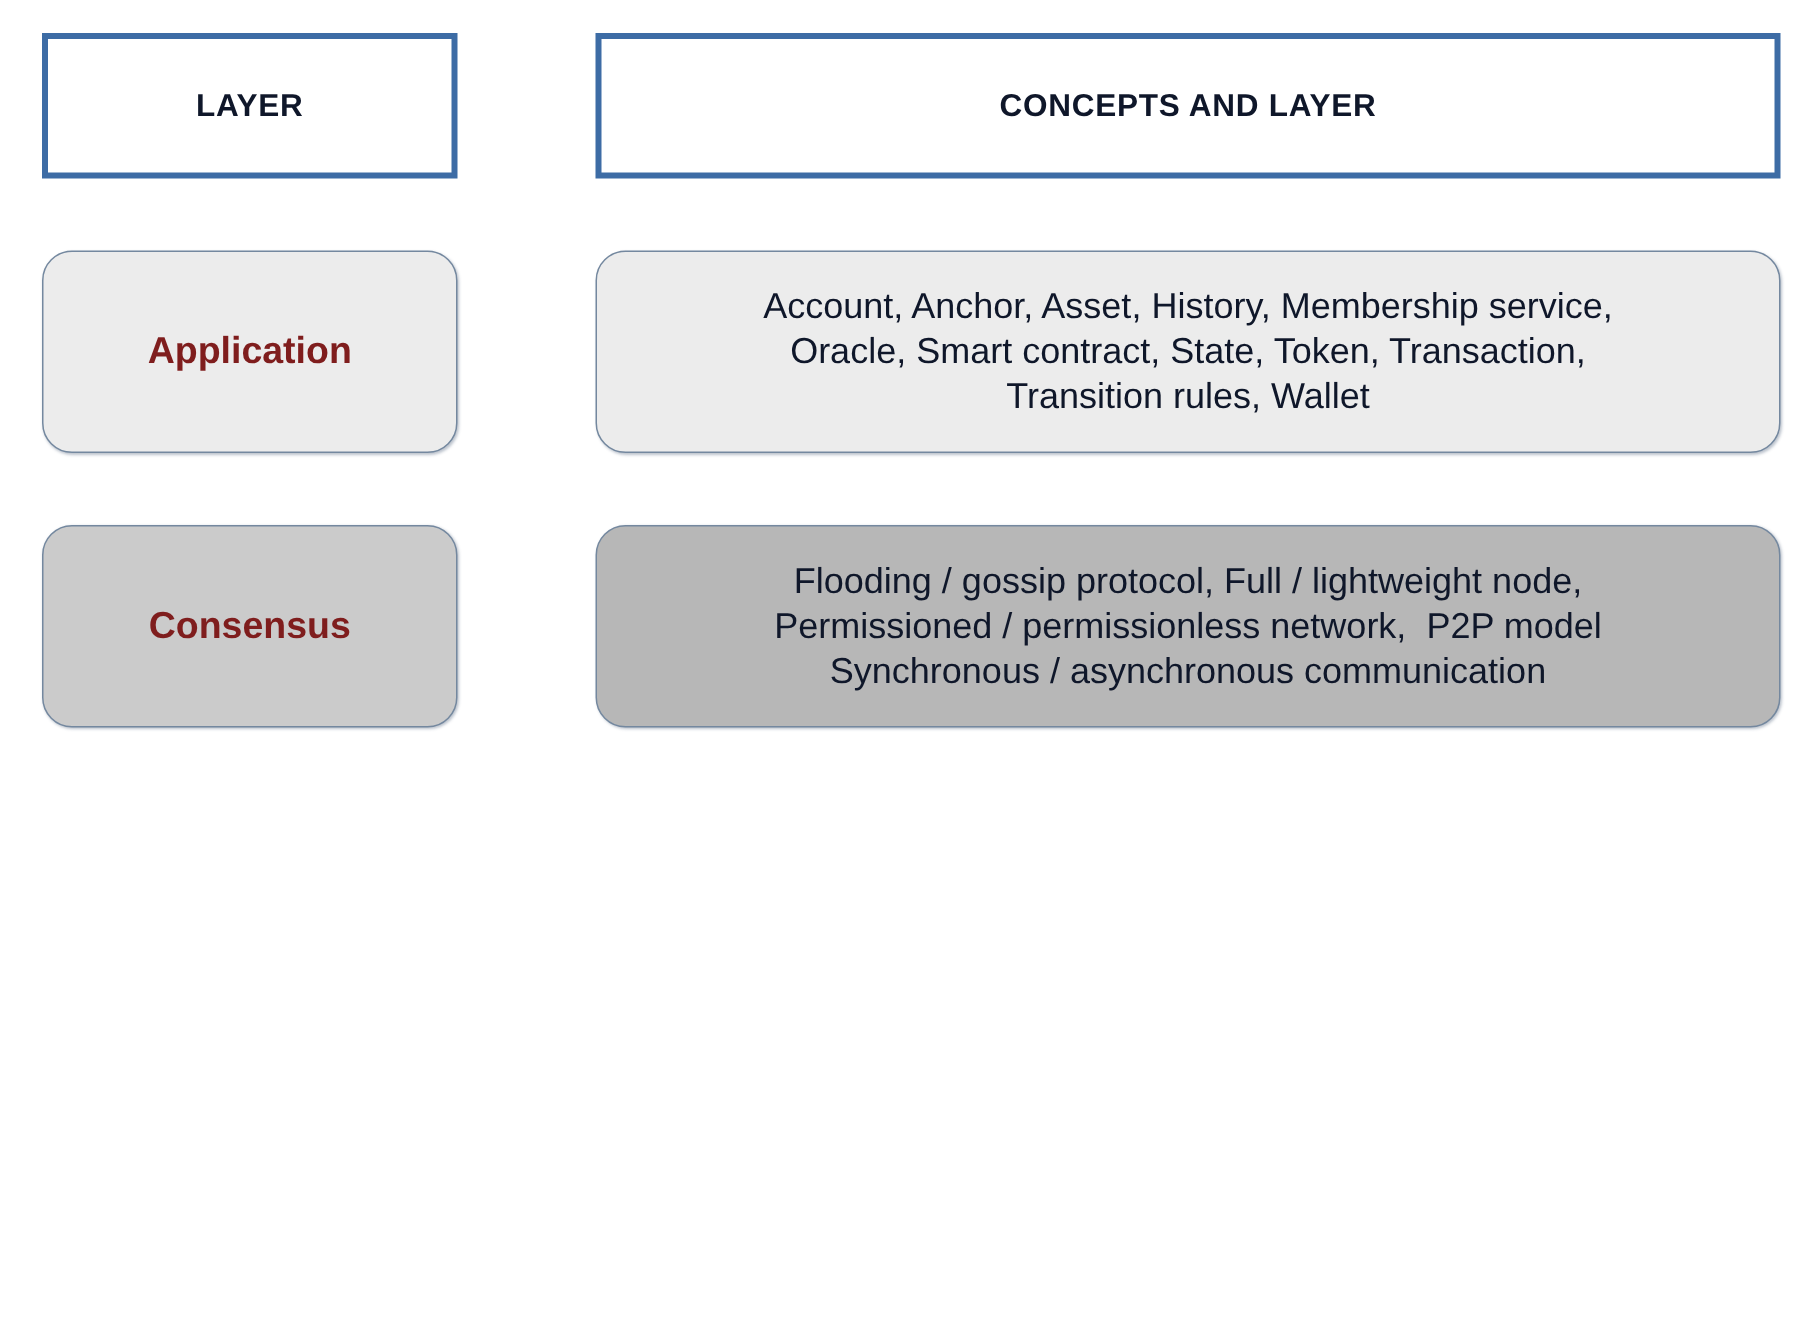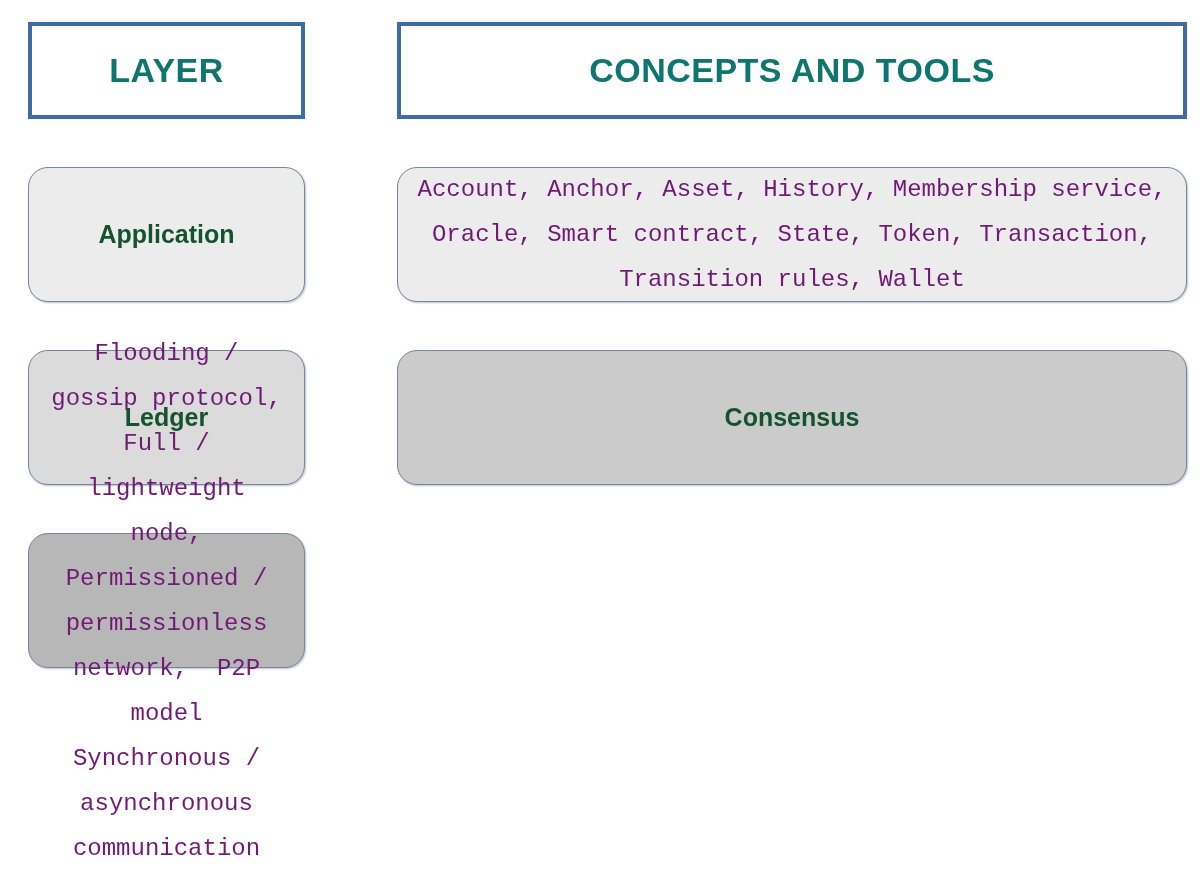--- a/index.html
+++ b/index.html
@@ -23,75 +23,71 @@
     grid-template-rows: 97px 135px 135px 135px 135px;
     row-gap: 48px;
   }
   .header-box {
     background: #ffffff;
     border: 4px solid #3d6ca5;
     display: flex;
     align-items: center;
     justify-content: center;
     font-weight: bold;
-    font-size: 34px;
-    color: #0f766e;
+    font-size: 21px;
+    color: #0f172a;
     letter-spacing: 0.5px;
     box-sizing: border-box;
   }
   .round-box {
     border: 1.5px solid #74889f;
     border-radius: 20px;
     display: flex;
     align-items: center;
     justify-content: center;
     box-sizing: border-box;
     box-shadow: 1px 1px 2px rgba(60, 80, 110, 0.35);
   }
   .layer-label {
     font-weight: bold;
     font-size: 25px;
-    color: #14532d;
+    color: #7f1d1d;
     text-align: center;
   }
   .concepts-text {
     font-size: 24px;
-    line-height: 45px;
-    color: #701a75;
+    line-height: 30px;
+    color: #0f172a;
     text-align: center;
     white-space: pre-wrap;
     padding: 0 18px;
-    font-family: Liberation Mono, monospace;
   }
 </style>
 </head>
 <body>
 
 <div class="canvas">
   <div class="grid">
 
     <div class="header-box">
       <span>LAYER</span>
     </div>
     <div class="header-box">
-      <span>CONCEPTS AND TOOLS</span>
+      <span>CONCEPTS AND LAYER</span>
     </div>
 
     <div class="round-box" style="background: rgb(236, 236, 236);">
       <span class="layer-label">Application</span>
     </div>
     <div class="round-box" style="background: rgb(236, 236, 236);">
       <span class="concepts-text">Account, Anchor, Asset, History, Membership service,
 Oracle, Smart contract, State, Token, Transaction,
 Transition rules, Wallet</span>
     </div>
 
-    <div class="round-box" style="background: rgb(219, 219, 219);">
-      <span class="layer-label">Ledger</span>
-    </div>
 
     <div class="round-box" style="background: rgb(203, 203, 203); justify-content: center;">
       <span class="layer-label">Consensus</span>
     </div>
 
     <div class="round-box" style="background: rgb(183, 183, 183);">
       <span class="concepts-text">Flooding / gossip protocol, Full / lightweight node,
 Permissioned / permissionless network,  P2P model
 Synchronous / asynchronous communication</span>
     </div>

